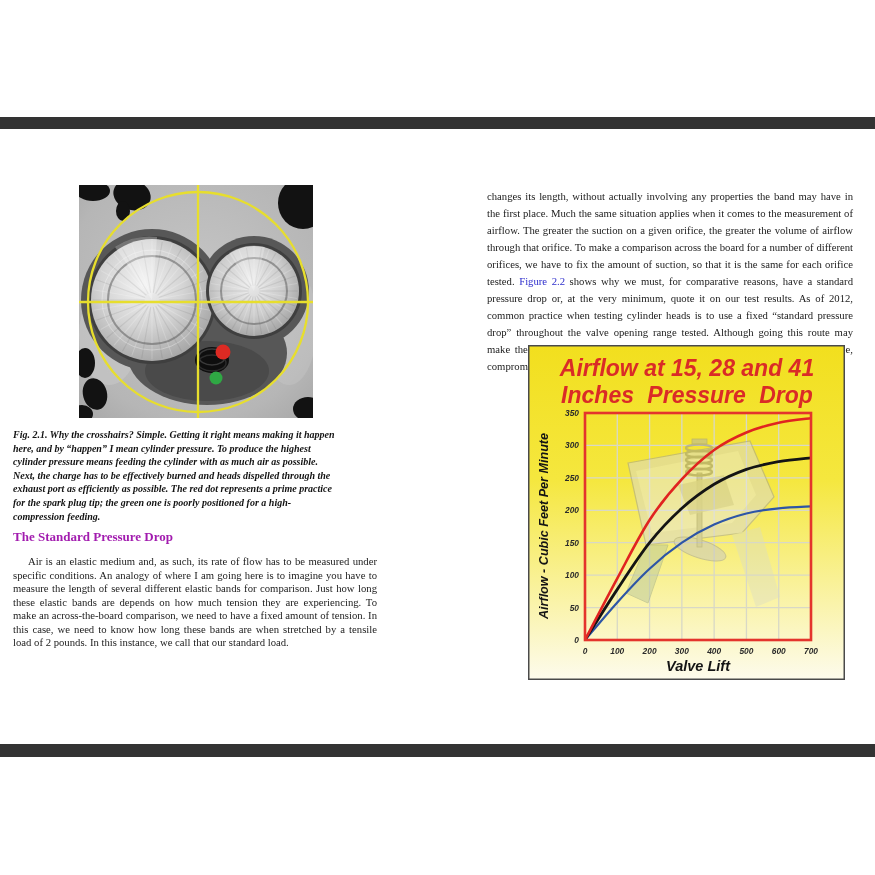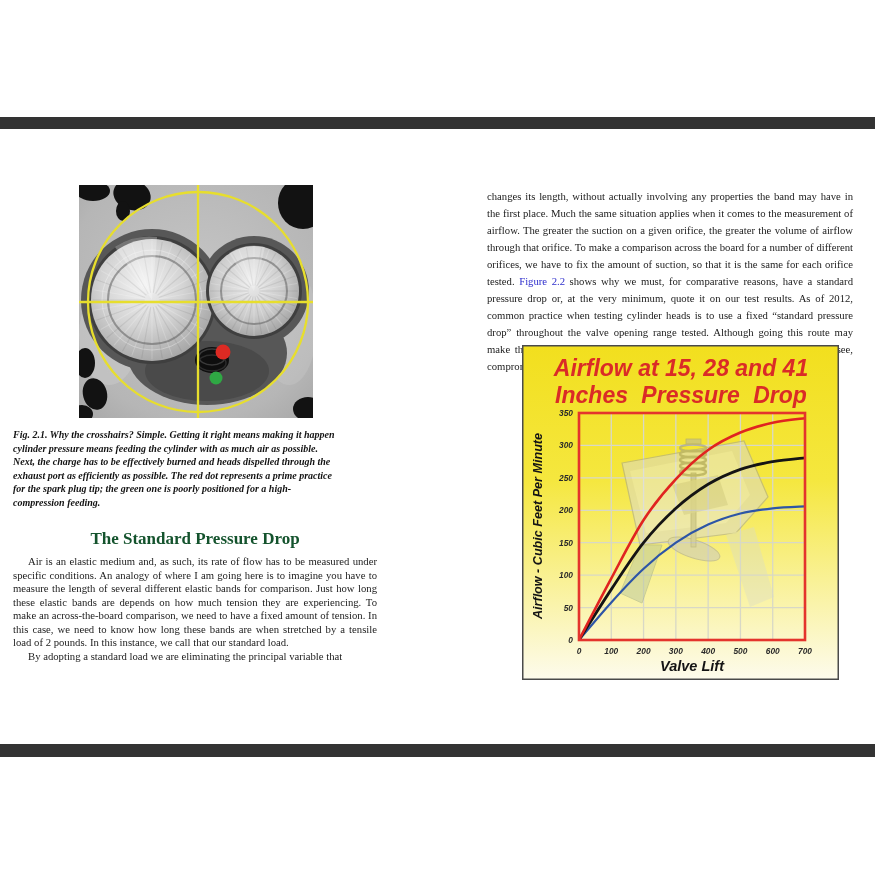--- a/index.html
+++ b/index.html
@@ -13,32 +13,32 @@
 
   .page { position:absolute; }
   #left-page  { left:13px;  top:185px; width:364px; }
   #right-page { left:487px; top:188px; width:366px; }
 
   .photo-wrap { position:absolute; left:66px; top:0; width:234px; height:233px; }
 
   .caption { position:absolute; left:0; top:243px; width:364px;
     font-style:italic; font-weight:bold; font-size:10px; line-height:13.6px; color:#121212; }
 
-  .section-heading { position:absolute; left:0; top:344px; width:364px; text-align:center;
-    font-weight:bold; font-size:17px; color:#14532d; }
+  .section-heading { position:absolute; left:0; top:344px; width:364px; 
+    font-weight:bold; font-size:13px; color:#a21caf; }
 
   .bodytext { position:absolute; left:0; top:370px; width:364px;
     font-size:10.7px; line-height:13.55px; color:#1b1b1b; text-align:justify; }
   .bodytext p { margin:0; text-indent:15px; }
 
   .rp-text { position:absolute; left:0; top:0; width:366px;
     font-size:10.7px; line-height:17px; color:#1b1b1b; text-align:justify; }
   .fig-link { color:#2d2dcc; }
 
-  .chart-wrap { position:absolute; left:35px; top:157px; width:327px; height:335px; }
+  .chart-wrap { position:absolute; left:41px; top:157px; width:327px; height:335px; }
 
   svg text { font-family:"Liberation Sans", sans-serif; }
   .chart-title { font-weight:bold; font-style:italic; font-size:23px; }
   .chart-title.l2 { word-spacing:7px; }
   .axis-tick { font-weight:bold; font-style:italic; font-size:8.4px; fill:#2a2a2a; }
   .y-label { font-weight:bold; font-style:italic; font-size:12.6px; fill:#141414; }
   .x-label { font-weight:bold; font-style:italic; font-size:14.5px; fill:#141414; }
 </style>
 </head>
 <body>
@@ -195,32 +195,32 @@
         <g stroke="#e7de2d" stroke-width="2.3" fill="none">
           <circle cx="119" cy="117" r="110"></circle>
           <line x1="119" y1="0" x2="119" y2="233"></line>
           <line x1="0" y1="117" x2="234" y2="117"></line>
         </g>
       </svg>
     </div>
 
     <div class="caption">
       <div>Fig. 2.1. Why the crosshairs? Simple. Getting it right means making it happen</div>
+      <div>here, and by “happen” I mean cylinder pressure. To produce the highest</div>
       <div>cylinder pressure means feeding the cylinder with as much air as possible.</div>
       <div>Next, the charge has to be effectively burned and heads dispelled through the</div>
       <div>exhaust port as efficiently as possible. The red dot represents a prime practice</div>
       <div>for the spark plug tip; the green one is poorly positioned for a high-</div>
       <div>compression feeding.</div>
     </div>
 
     <div class="section-heading">The Standard Pressure Drop</div>
 
     <div class="bodytext">
       <p>Air is an elastic medium and, as such, its rate of flow has to be measured under specific conditions. An analogy of where I am going here is to imagine you have to measure the length of several different elastic bands for comparison. Just how long these elastic bands are depends on how much tension they are experiencing. To make an across-the-board comparison, we need to have a fixed amount of tension. In this case, we need to know how long these bands are when stretched by a tensile load of 2 pounds. In this instance, we call that our standard load.</p>
-      <p>By adopting a standard load we are eliminating the principal variable that</p>
     </div>
   </div>
 
   <div id="right-page" class="page">
 
     <div class="rp-text">
       <span>changes its length, without actually involving any properties the band may have in the first place. Much the same situation applies when it comes to the measurement of airflow. The greater the suction on a given orifice, the greater the volume of airflow through that orifice. To make a comparison across the board for a number of different orifices, we have to fix the amount of suction, so that it is the same for each orifice tested. </span><span class="fig-link" style="color: rgb(45, 45, 204);">Figure 2.2</span><span> shows why we must, for comparative reasons, have a standard pressure drop or, at the very minimum, quote it on our test results. As of 2012, common practice when testing cylinder heads is to use a fixed “standard pressure drop” throughout the valve opening range tested. Although going this route may make the comparison of results fast and convenient, it can also, as we shall see, compromise port development.</span>
     </div>
 
     <div class="chart-wrap">

